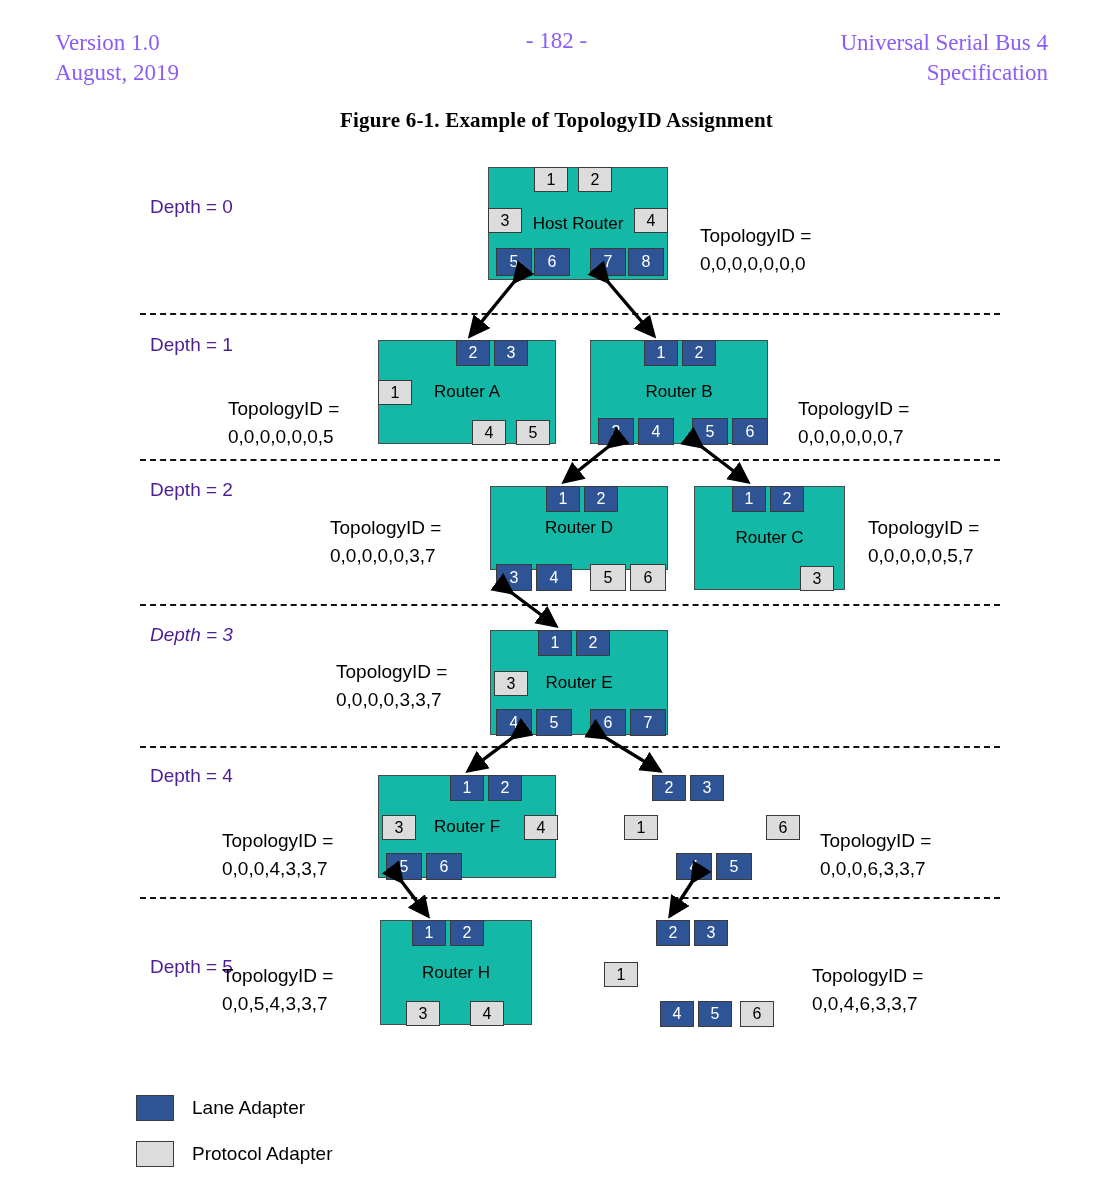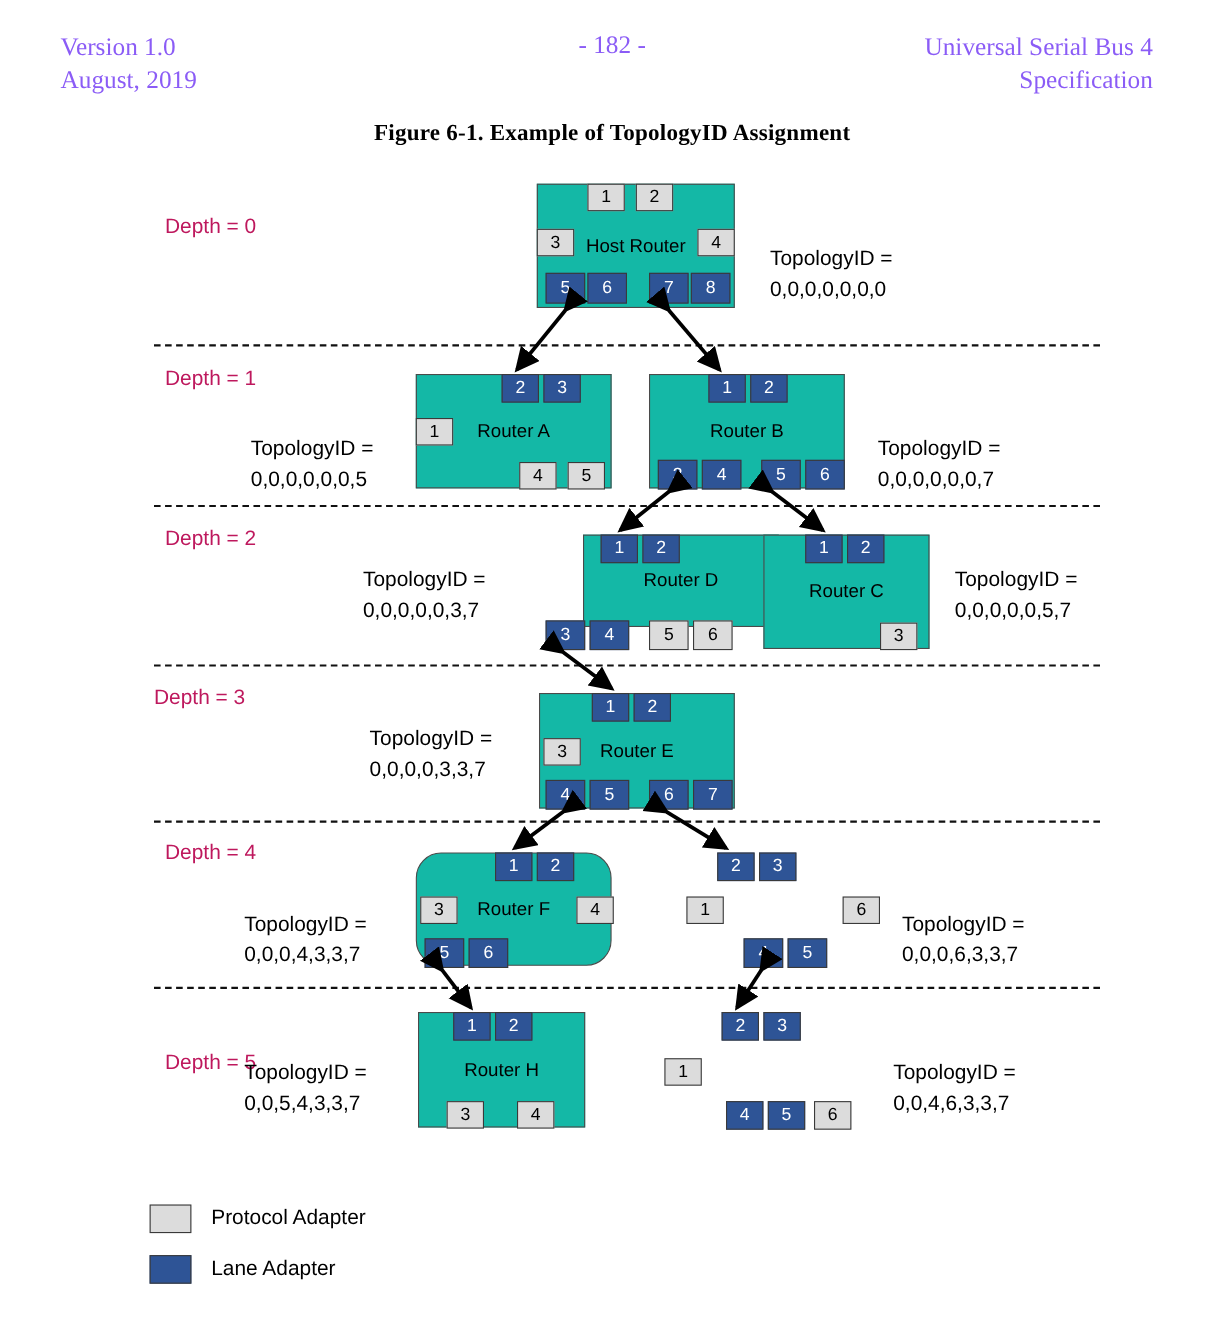--- a/index.html
+++ b/index.html
@@ -17,21 +17,21 @@
   .fig-title{position:absolute;left:0;right:0;top:108px;text-align:center;
     font-family:"Liberation Serif",serif;font-weight:bold;font-size:21px;letter-spacing:.2px;}
 
   
   .canvas{position:absolute;left:0;top:0;width:1113px;height:1200px;}
 
   
   .sep{position:absolute;height:0;border-top:2.5px dashed #111;}
 
   
-  .depth-label{position:absolute;font-size:19px;color:#be185d;white-space:nowrap;}
+  .depth-label{position:absolute;font-size:19px;color:#4c1d95;white-space:nowrap;}
 
   
   .topo{position:absolute;font-size:19px;line-height:1.45;white-space:nowrap;color:#000;}
   .topo.right{text-align:left;}
   .topo.left{text-align:left;}
 
   
   .router{position:absolute;border:1.6px solid #4a4a4a;background:#14b8a6;box-sizing:border-box;}
   .router-name{position:absolute;left:0;right:0;top:50%;transform:translateY(-50%);
     text-align:center;font-size:17px;color:#000;}
@@ -72,21 +72,21 @@
 <div class="fig-title">Figure 6-1.  Example of TopologyID Assignment</div>
 
 <div class="canvas" id="canvas">
     <div class="sep" style="left: 140px; top: 313px; width: 860px;"></div>
     <div class="depth-label" style="left: 150px; top: 196px;">Depth =  0</div>
     <div class="sep" style="left: 140px; top: 459px; width: 860px;"></div>
     <div class="depth-label" style="left: 150px; top: 334px;">Depth = 1</div>
     <div class="sep" style="left: 140px; top: 604px; width: 860px;"></div>
     <div class="depth-label" style="left: 150px; top: 479px;">Depth = 2</div>
     <div class="sep" style="left: 140px; top: 746px; width: 860px;"></div>
-    <div class="depth-label" style="left: 140px; top: 624px;">Depth = 3</div>
+    <div class="depth-label" style="left: 150px; top: 624px; font-style: italic;">Depth = 3</div>
     <div class="sep" style="left: 140px; top: 897px; width: 860px;"></div>
     <div class="depth-label" style="left: 150px; top: 765px;">Depth = 4</div>
     <div class="depth-label" style="left: 150px; top: 956px; text-align: center;">Depth = 5</div>
     <div class="router" style="left: 488px; top: 167px; width: 180px; height: 113px;">
       <div class="router-name">Host Router</div>
     </div>
     <div class="port proto" style="left: 534px; top: 167px; width: 34px; height: 25px;">1</div>
     <div class="port proto" style="left: 578px; top: 167px; width: 34px; height: 25px;">2</div>
     <div class="port proto" style="left: 488px; top: 208px; width: 34px; height: 25px;">3</div>
     <div class="port proto" style="left: 634px; top: 208px; width: 34px; height: 25px;">4</div>
@@ -116,21 +116,21 @@
     <div class="port lane" style="left: 644px; top: 340px; width: 34px; height: 26px;">1</div>
     <div class="port lane" style="left: 682px; top: 340px; width: 34px; height: 26px;">2</div>
     <div class="port lane" style="left: 598px; top: 418px; width: 36px; height: 27px;">3</div>
     <div class="port lane" style="left: 638px; top: 418px; width: 36px; height: 27px;">4</div>
     <div class="port lane" style="left: 692px; top: 418px; width: 36px; height: 27px;">5</div>
     <div class="port lane" style="left: 732px; top: 418px; width: 36px; height: 27px;">6</div>
     <div class="topo right" style="left: 798px; top: 395px;">
       <div>TopologyID =</div>
       <div>0,0,0,0,0,0,7</div>
     </div>
-    <div class="router" style="left: 490px; top: 486px; width: 178px; height: 84px; margin-left: 40px;">
+    <div class="router" style="left: 490px; top: 486px; width: 178px; height: 84px;">
       <div class="router-name">Router D</div>
     </div>
     <div class="port lane" style="left: 546px; top: 486px; width: 34px; height: 26px;">1</div>
     <div class="port lane" style="left: 584px; top: 486px; width: 34px; height: 26px;">2</div>
     <div class="port lane" style="left: 496px; top: 564px; width: 36px; height: 27px;">3</div>
     <div class="port lane" style="left: 536px; top: 564px; width: 36px; height: 27px;">4</div>
     <div class="port proto" style="left: 590px; top: 564px; width: 36px; height: 27px;">5</div>
     <div class="port proto" style="left: 630px; top: 564px; width: 36px; height: 27px;">6</div>
     <div class="topo left" style="left: 330px; top: 514px;">
       <div>TopologyID =</div>
@@ -153,21 +153,21 @@
     <div class="port lane" style="left: 576px; top: 630px; width: 34px; height: 26px;">2</div>
     <div class="port proto" style="left: 494px; top: 671px; width: 34px; height: 25px;">3</div>
     <div class="port lane" style="left: 496px; top: 709px; width: 36px; height: 27px;">4</div>
     <div class="port lane" style="left: 536px; top: 709px; width: 36px; height: 27px;">5</div>
     <div class="port lane" style="left: 590px; top: 709px; width: 36px; height: 27px;">6</div>
     <div class="port lane" style="left: 630px; top: 709px; width: 36px; height: 27px;">7</div>
     <div class="topo left" style="left: 336px; top: 658px;">
       <div>TopologyID =</div>
       <div>0,0,0,0,3,3,7</div>
     </div>
-    <div class="router" style="left: 378px; top: 775px; width: 178px; height: 103px; border-radius: 23px;">
+    <div class="router" style="left: 378px; top: 775px; width: 178px; height: 103px;">
       <div class="router-name">Router F</div>
     </div>
     <div class="port lane" style="left: 450px; top: 775px; width: 34px; height: 26px;">1</div>
     <div class="port lane" style="left: 488px; top: 775px; width: 34px; height: 26px;">2</div>
     <div class="port proto" style="left: 382px; top: 815px; width: 34px; height: 25px;">3</div>
     <div class="port proto" style="left: 524px; top: 815px; width: 34px; height: 25px;">4</div>
     <div class="port lane" style="left: 386px; top: 853px; width: 36px; height: 27px;">5</div>
     <div class="port lane" style="left: 426px; top: 853px; width: 36px; height: 27px;">6</div>
     <div class="topo left" style="left: 222px; top: 827px;">
       <div>TopologyID =</div>
@@ -220,20 +220,20 @@
     <line x1="702" y1="447" x2="748" y2="482" stroke="#000" stroke-width="3.4" marker-start="url(#ah2)" marker-end="url(#ah)"></line>
     <line x1="512" y1="593" x2="556" y2="626" stroke="#000" stroke-width="3.4" marker-start="url(#ah2)" marker-end="url(#ah)"></line>
     <line x1="512" y1="738" x2="468" y2="771" stroke="#000" stroke-width="3.4" marker-start="url(#ah2)" marker-end="url(#ah)"></line>
     <line x1="606" y1="738" x2="660" y2="771" stroke="#000" stroke-width="3.4" marker-start="url(#ah2)" marker-end="url(#ah)"></line>
     <line x1="402" y1="882" x2="428" y2="916" stroke="#000" stroke-width="3.4" marker-start="url(#ah2)" marker-end="url(#ah)"></line>
     <line x1="692" y1="882" x2="670" y2="916" stroke="#000" stroke-width="3.4" marker-start="url(#ah2)" marker-end="url(#ah)"></line>
   </svg>
 
 <div class="legend" id="legend">
     <div class="legend-row">
+      <div class="legend-sw lane"></div>
+      <div class="legend-text">Lane Adapter</div>
+    </div>
+    <div class="legend-row">
       <div class="legend-sw proto"></div>
       <div class="legend-text">Protocol Adapter</div>
     </div>
-    <div class="legend-row">
-      <div class="legend-sw lane"></div>
-      <div class="legend-text">Lane Adapter</div>
-    </div>
   </div>
 
 </body></html>

